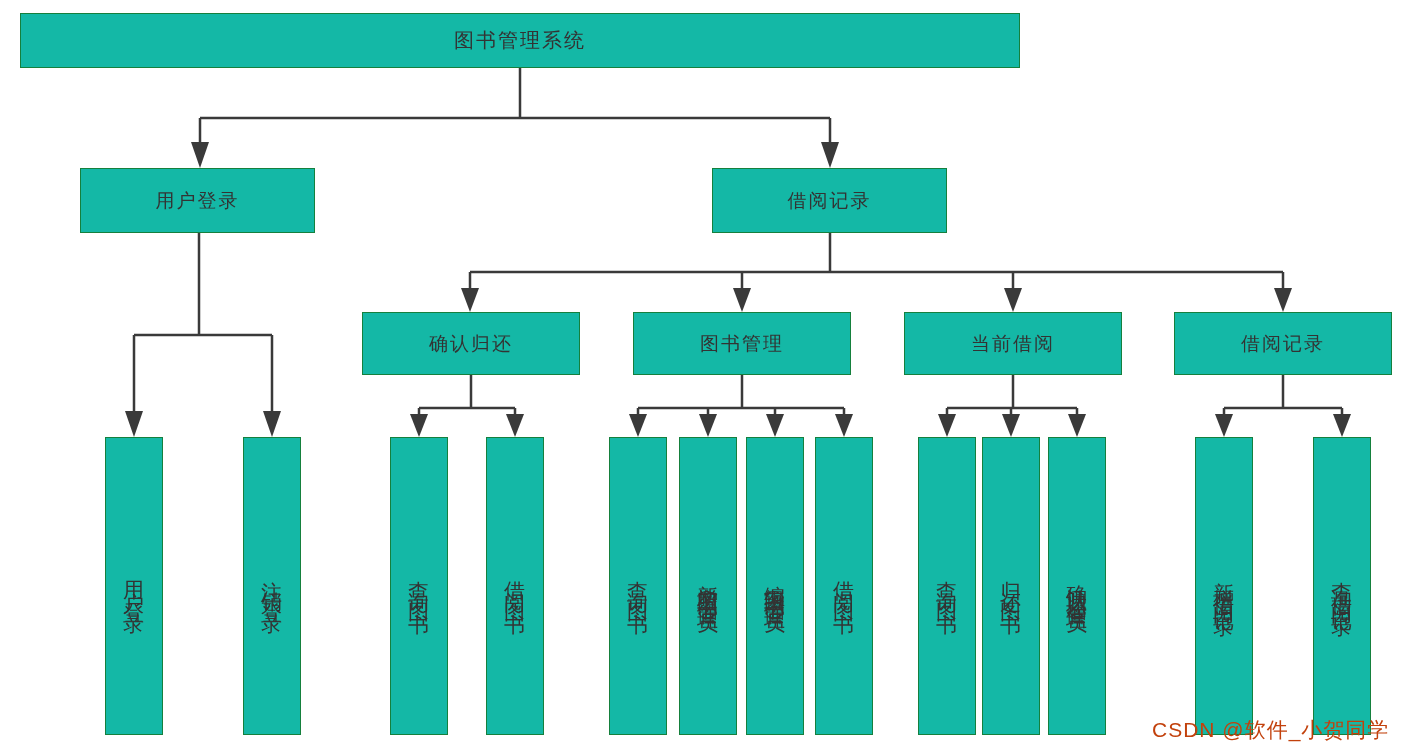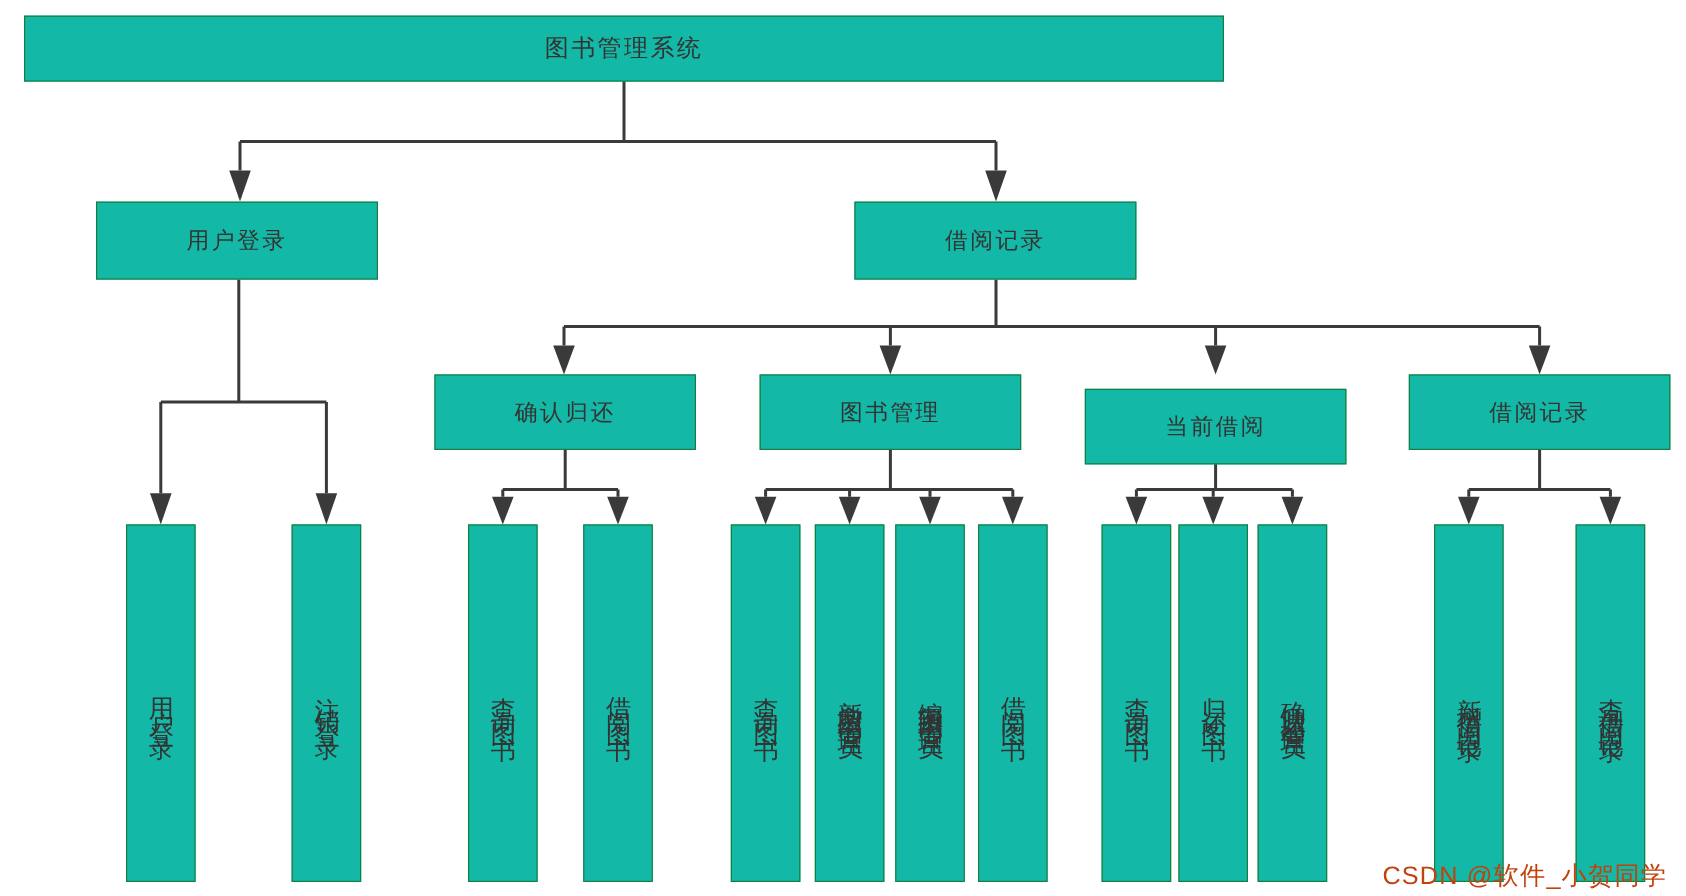--- a/index.html
+++ b/index.html
@@ -104,21 +104,21 @@
   <div class="node h" style="left:712px;top:168px;width:235px;height:65px">
     <span class="lbl">借阅记录</span>
   </div>
 
   <div class="node h" style="left:362px;top:312px;width:218px;height:63px">
     <span class="lbl">确认归还</span>
   </div>
   <div class="node h" style="left:633px;top:312px;width:218px;height:63px">
     <span class="lbl">图书管理</span>
   </div>
-  <div class="node h" style="left:904px;top:324px;width:218px;height:63px">
+  <div class="node h" style="left:904px;top:312px;width:218px;height:63px">
     <span class="lbl">当前借阅</span>
   </div>
   <div class="node h" style="left:1174px;top:312px;width:218px;height:63px">
     <span class="lbl">借阅记录</span>
   </div>
 
   <div class="node v" style="left:105px;top:437px;width:58px;height:298px">
     <span class="lbl">用户登录</span>
   </div>
   <div class="node v" style="left:243px;top:437px;width:58px;height:298px">

